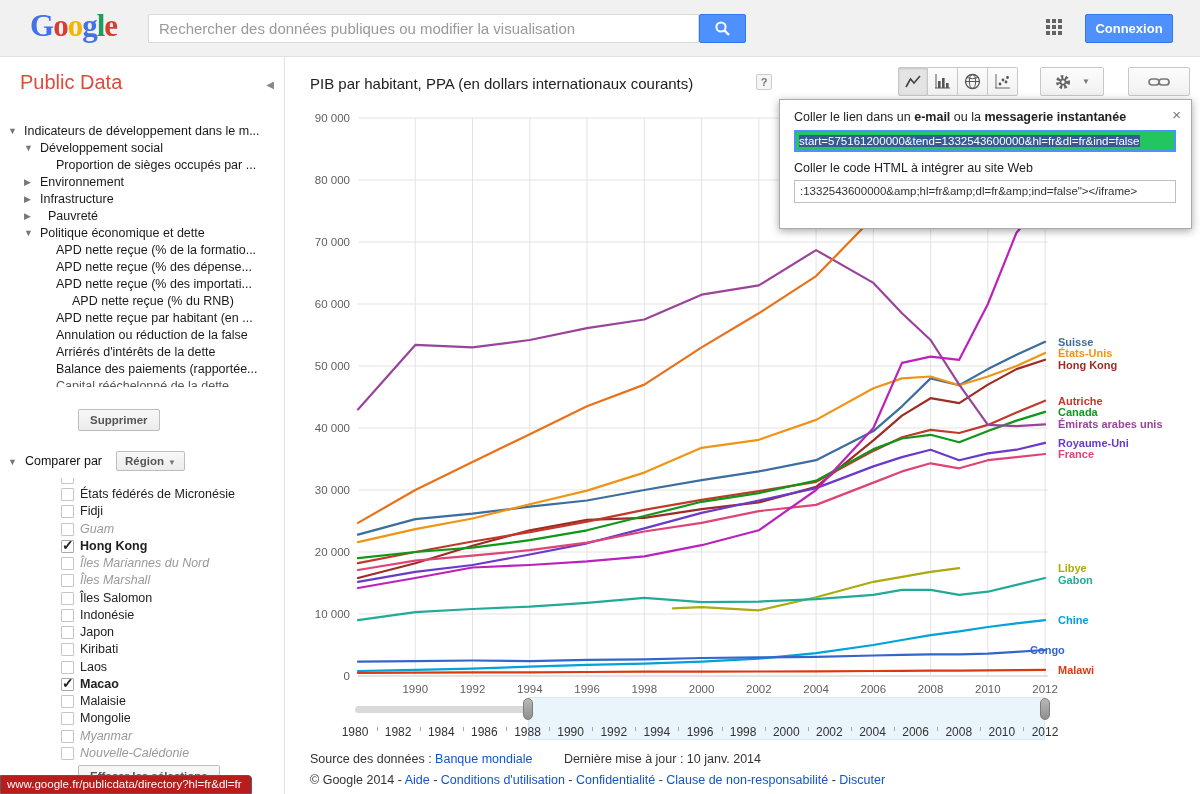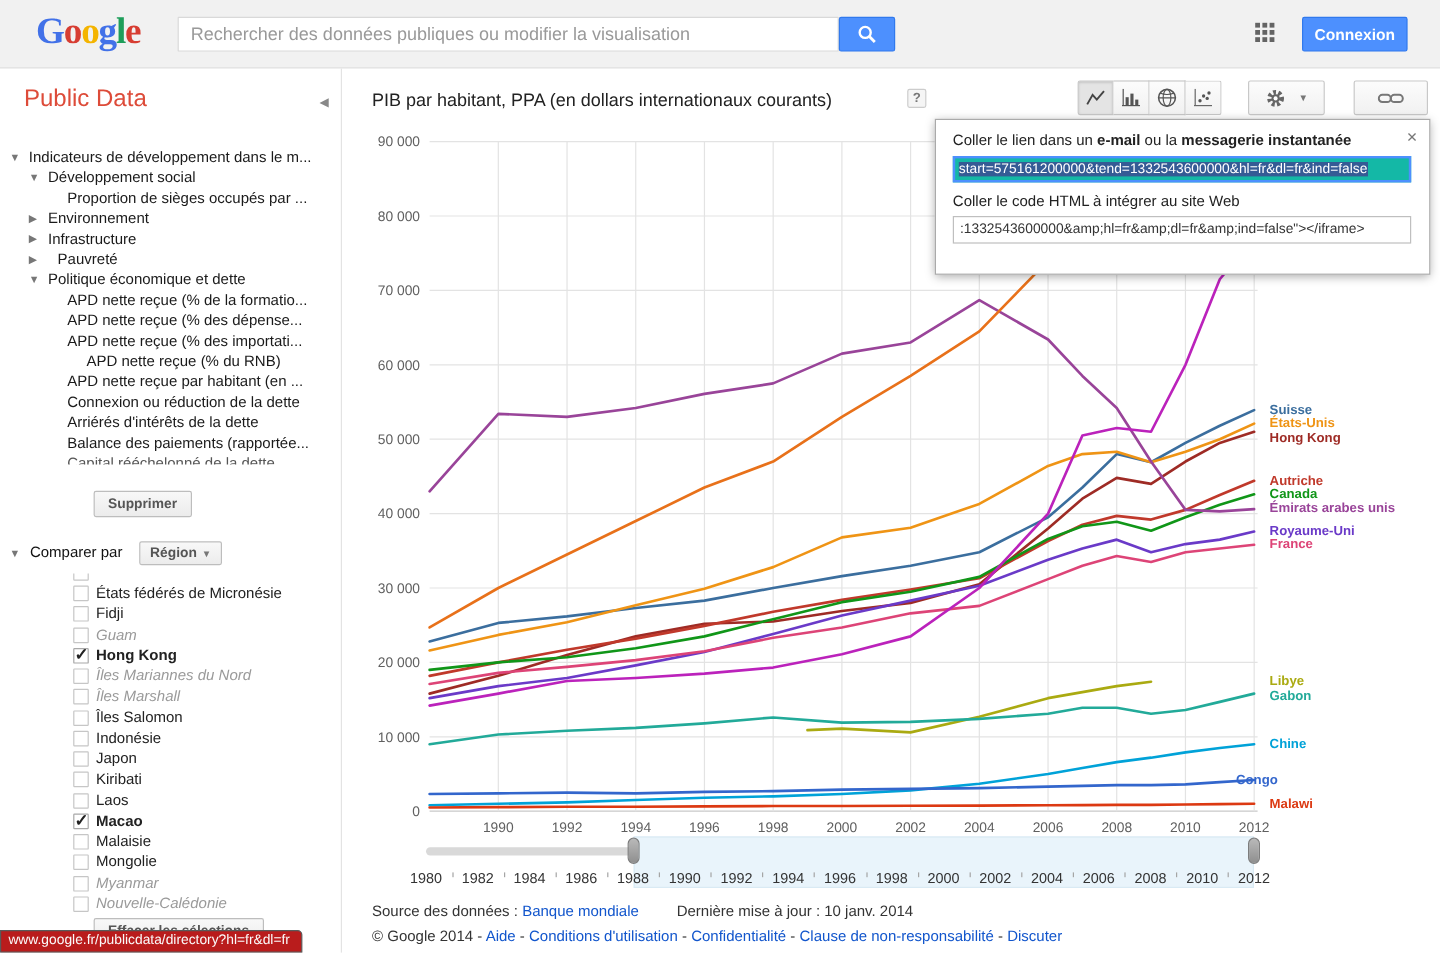--- a/index.html
+++ b/index.html
@@ -66,21 +66,21 @@
   .tl-tick { position:absolute; top:33px; width:1px; height:4px; background:#a5a5a5; z-index:2;}
   .source-line { position:absolute; left:24px; top:695px; font-size:12.5px; color:#333;}
   .source-line a, .footer a { color:#15c; text-decoration:none; cursor:pointer;}
   .src-updated { margin-left:28px; }
   .footer { position:absolute; left:24px; top:716px; font-size:12.5px; color:#333;}
 
   
   .dialog { position:absolute; left:493px; top:42px; width:413px; height:130px; background:#fff; border:1px solid #aaa; box-shadow:0 2px 8px rgba(0,0,0,.35); z-index:40; padding:10px 14px;}
   .dlg-title { font-size:12.5px; color:#222; }
   .dlg-close { position:absolute; right:10px; top:6px; color:#777; font-size:15px; cursor:pointer;}
-  .dlg-input1 { margin-top:6px; width:382px; height:22px; border:2px solid #4d90fe; background:#14b8a6; font-size:11.5px; line-height:18px; padding:0 3px; white-space:nowrap; overflow:hidden; cursor:text;}
+  .dlg-input1 { margin-top:6px; width:382px; height:22px; border:2px solid #4d90fe; background:#22c55e; font-size:11.5px; line-height:18px; padding:0 3px; white-space:nowrap; overflow:hidden; cursor:text;}
   .dlg-input1 span { background:#355b95; color:#fff; }
   .dlg-label2 { margin-top:9px; font-size:12.5px; color:#222;}
   .dlg-input2 { margin-top:5px; width:382px; height:23px; border:1px solid #bfbfbf; font-size:11.5px; line-height:21px; padding:0 5px; color:#333; white-space:nowrap; overflow:hidden; cursor:text;}
 
   .status-bubble { position:absolute; left:0; bottom:0; background:#b91c1c; color:#fbfbfb; font-size:11.5px; padding:2px 9px 3px 6px; border-top-right-radius:4px; z-index:60; border:1px solid #5a5a5a;}
 </style>
 </head>
 <body>
 
 <div class="header">
@@ -115,21 +115,21 @@
       <div class="trow"><span style="margin-left: 56px;">Proportion de sièges occupés par ...</span></div>
       <div class="trow"><span class="arr" style="left: 24px;">▶</span><span style="margin-left: 40px;">Environnement</span></div>
       <div class="trow"><span class="arr" style="left: 24px;">▶</span><span style="margin-left: 40px;">Infrastructure</span></div>
       <div class="trow"><span class="arr" style="left: 24px;">▶</span><span style="margin-left: 48px;">Pauvreté</span></div>
       <div class="trow"><span class="arr" style="left: 24px;">▼</span><span style="margin-left: 40px;">Politique économique et dette</span></div>
       <div class="trow"><span style="margin-left: 56px;">APD nette reçue (% de la formatio...</span></div>
       <div class="trow"><span style="margin-left: 56px;">APD nette reçue (% des dépense...</span></div>
       <div class="trow"><span style="margin-left: 56px;">APD nette reçue (% des importati...</span></div>
       <div class="trow"><span style="margin-left: 72px;">APD nette reçue (% du RNB)</span></div>
       <div class="trow"><span style="margin-left: 56px;">APD nette reçue par habitant (en ...</span></div>
-      <div class="trow"><span style="margin-left: 56px;">Connexion ou réduction de la dette</span></div>
+      <div class="trow"><span style="margin-left: 56px;">Annulation ou réduction de la false</span></div>
       <div class="trow"><span style="margin-left: 56px;">Arriérés d'intérêts de la dette</span></div>
       <div class="trow"><span style="margin-left: 56px;">Balance des paiements (rapportée...</span></div>
       <div class="trow clip"><span style="margin-left: 56px;">Capital rééchelonné de la dette</span></div>
     </div>
   <div class="supprimer gbtn">Supprimer</div>
   <div class="comparer">
     <span class="arr">▼</span><span>Comparer par</span><span class="gbtn region-btn"><span>Région</span><span class="caret">▼</span></span>
   </div>
   <div class="countries">
     <div class="partial-row">

